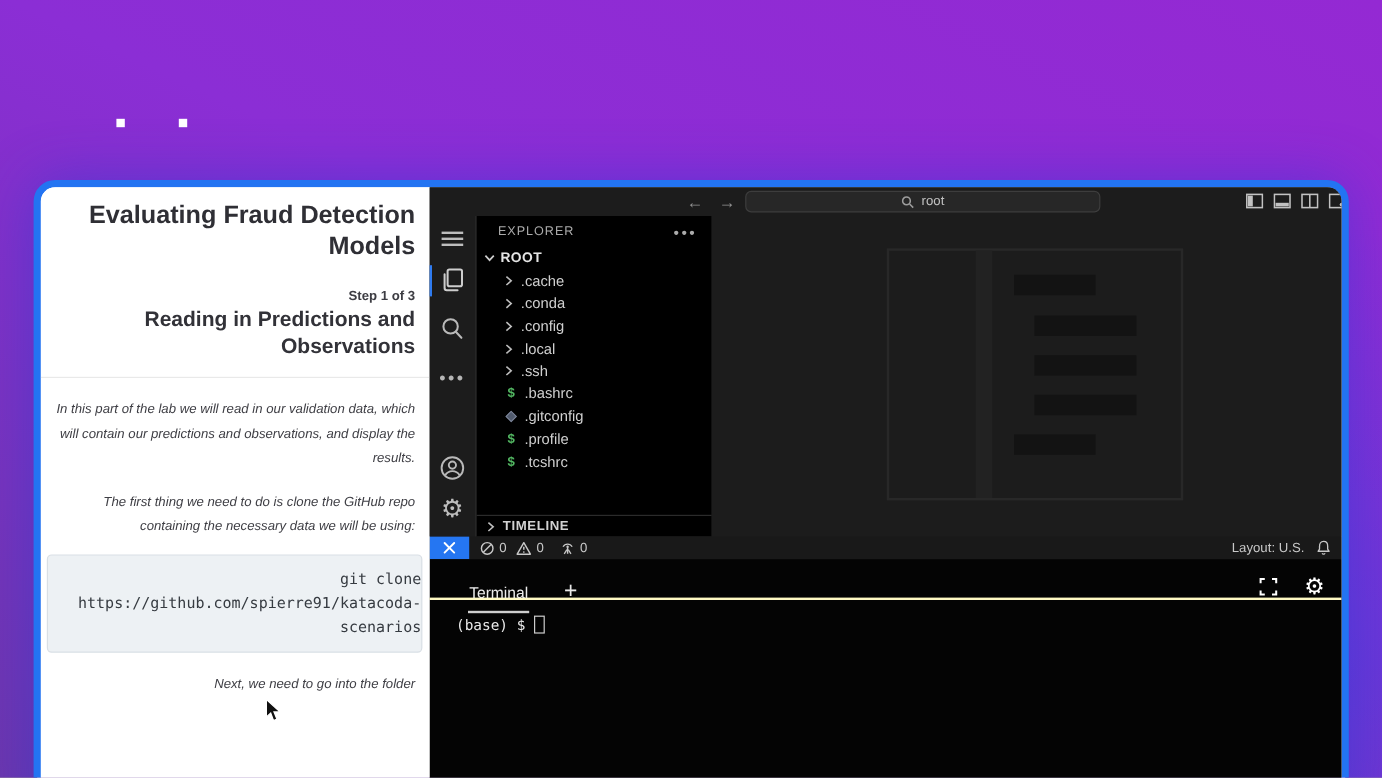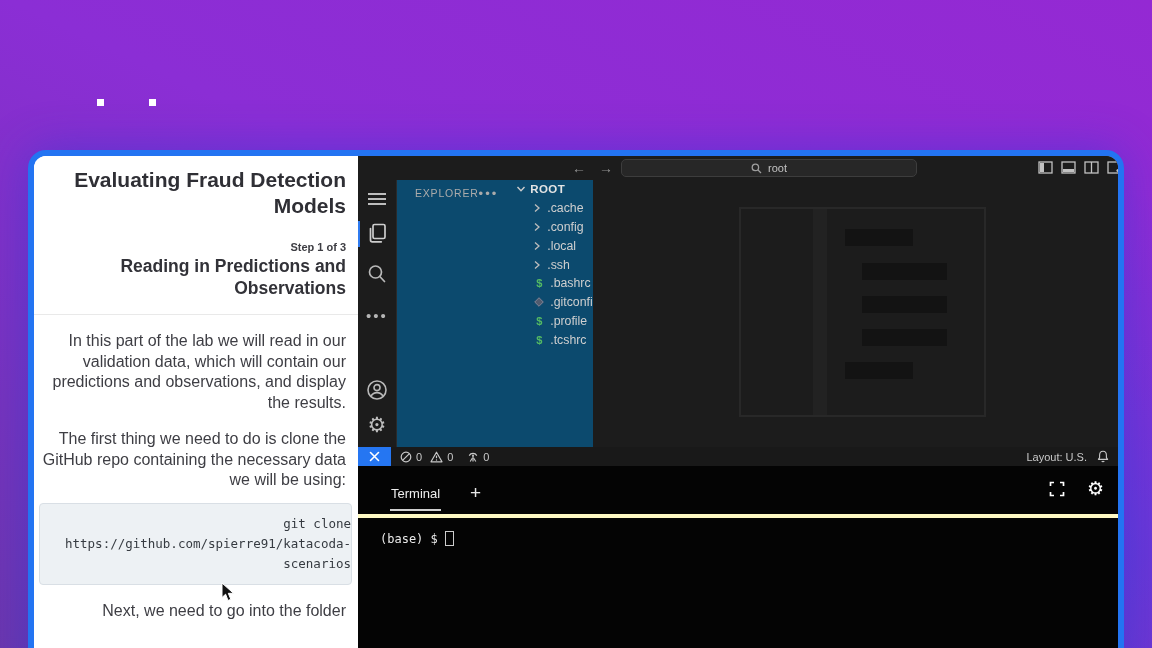--- a/index.html
+++ b/index.html
@@ -33,21 +33,21 @@
     background:#e9f6ea; border:1px solid #d2edd6; border-radius:15px; }
   .timer-dot { width:10px; height:10px; border-radius:50%; background:#2e7d32; }
   .timer-text { font-size:14px; font-weight:700; color:#1d672d; letter-spacing:.8px; }
   .feedback { margin-left:auto; display:flex; align-items:center; gap:7px; cursor:pointer; }
   .feedback-label { font-size:13.5px; font-weight:700; color:#3a3a3f; }
   .lesson-content { padding:0 12px 0 5px;text-align:right; }
   .lesson-title { margin-top:11px; font-size:21px; line-height:26px; font-weight:700; color:#2f2f35; }
   .step-indicator { margin-top:22px; font-size:11px; font-weight:700; color:#3d3d43; }
   .step-title { margin-top:2px; font-size:17.5px; line-height:22px; font-weight:600; color:#323238; }
   .lesson-divider { margin:15px -14px 0 -14px; border-top:1px solid #e9e9e9; }
-  .lesson p { margin-top:16px; font-size:16px; line-height:20.5px; color:#3e3e44; }
+  .lesson p { margin-top:16px; font-size:11px; line-height:20.5px; color:#3e3e44;font-style:italic; }
   .code-block {
     margin:12px -6px 0 0; background:#edf1f4; border:1px solid #d9dfe5; border-radius:4px;
     padding:10px 0 10px 14px; font-family:"DejaVu Sans Mono", monospace;
     font-size:12.5px; line-height:20px; color:#363b41; white-space:pre; overflow:hidden;
   }
   .p-next { margin-top:12px; }
 
   
   .vscode { flex:1; min-width:0; display:flex; flex-direction:column; background:#1c1c1c; }
 
@@ -68,21 +68,21 @@
     display:flex; flex-direction:column; align-items:center; background:#1c1c1c; }
   .ab-icon { width:39px; height:34px; display:flex; align-items:center; justify-content:center;
     color:#b5b5b5; cursor:pointer; position:relative; }
   .ab-menu { margin-top:2px; }
   .menu-glyph { width:18px; height:2px; background:#bdbdbd; box-shadow:0 5px 0 #bdbdbd, 0 10px 0 #bdbdbd; margin-bottom:10px; }
   .ab-active-bar { position:absolute; left:0; top:5px; width:2.5px; height:26px; background:#2f7bf0; }
   .ab-more { font-size:15px; letter-spacing:2px; color:#b5b5b5; }
   .ab-bottom { margin-top:auto; display:flex; flex-direction:column; align-items:center; }
   .gear-glyph { font-size:21px; color:#bdbdbd; line-height:1; }
 
-  .explorer { width:196px; flex:none; background:#0c4a6e; display:flex; flex-direction:row;
+  .explorer { width:196px; flex:none; background:#000000; display:flex; flex-direction:column;
     font-size:12.3px; color:#cfcfcf; }
   .exp-header { height:26px; flex:none; display:flex; align-items:center; padding:0 12px 0 18px;
     font-size:10.5px; letter-spacing:.8px; color:#ababab; }
   .exp-more { margin-left:auto; letter-spacing:2px; font-size:13px; color:#ababab; cursor:pointer; }
   .tree { flex:1; }
   .tree-row { height:18.8px; display:flex; align-items:center; cursor:pointer; }
   .row-root { padding-left:6px; }
   .row-root .lbl { font-weight:700; font-size:11.5px; letter-spacing:.4px; color:#e4e4e4; margin-left:4px; }
   .row-folder { padding-left:22px; }
   .row-folder .lbl { margin-left:5px; }
@@ -105,21 +105,21 @@
   .statusbar { height:19px; flex:none; background:#191919; display:flex; align-items:center;
     font-size:11px; color:#c8c8c8; }
   .remote-btn { width:33px; height:100%; background:#2576f2; display:flex; align-items:center;
     justify-content:center; cursor:pointer; flex:none; }
   .sb-group { display:flex; align-items:center; gap:4px; margin-left:9px; cursor:pointer; }
   .sb-group.ports { margin-left:14px; }
   .sb-right { margin-left:auto; display:flex; align-items:center; gap:10px; padding-right:9px; }
   .sb-layout { cursor:pointer; }
 
   .terminal { flex:1; background:#040404; display:flex; flex-direction:column; min-height:0; }
-  .term-header { height:52px; flex:none; position:relative; border-bottom:4px solid #fef9c3; }
+  .term-header { height:34px; flex:none; position:relative; border-bottom:2px solid #fef9c3; }
   .term-tab { position:absolute; left:32px; top:12px; height:33px; display:flex; align-items:center;
     font-size:13px; color:#ededed; border-bottom:2px solid #cfcfcf; padding:0 1px; cursor:pointer; }
   .term-plus { position:absolute; left:112px; top:10px; height:33px; display:flex; align-items:center;
     font-size:19px; font-weight:400; color:#e8e8e8; cursor:pointer; }
   .term-expand { position:absolute; right:53px; top:15px; cursor:pointer; }
   .term-gear { position:absolute; right:14px; top:11px; font-size:19px; color:#ffffff; cursor:pointer; }
   .term-body { padding:13px 0 0 22px; font-family:"DejaVu Sans Mono", monospace;
     font-size:12px; color:#eaeaea; display:flex; align-items:center; }
   .term-cursor { display:inline-block; width:9px; height:15px; border:1.5px solid #cdcdcd;
     margin-left:7px; }
@@ -236,20 +236,26 @@
               <div class="tree-row row-folder">
                 <svg width="10" height="10" viewBox="0 0 10 10">
                   <polyline points="3,1.5 7,5 3,8.5" fill="none" stroke="#bdbdbd" stroke-width="1.3"></polyline>
                 </svg>
                 <span class="lbl">.cache</span>
               </div>
               <div class="tree-row row-folder">
                 <svg width="10" height="10" viewBox="0 0 10 10">
                   <polyline points="3,1.5 7,5 3,8.5" fill="none" stroke="#bdbdbd" stroke-width="1.3"></polyline>
                 </svg>
+                <span class="lbl">.conda</span>
+              </div>
+              <div class="tree-row row-folder">
+                <svg width="10" height="10" viewBox="0 0 10 10">
+                  <polyline points="3,1.5 7,5 3,8.5" fill="none" stroke="#bdbdbd" stroke-width="1.3"></polyline>
+                </svg>
                 <span class="lbl">.config</span>
               </div>
               <div class="tree-row row-folder">
                 <svg width="10" height="10" viewBox="0 0 10 10">
                   <polyline points="3,1.5 7,5 3,8.5" fill="none" stroke="#bdbdbd" stroke-width="1.3"></polyline>
                 </svg>
                 <span class="lbl">.local</span>
               </div>
               <div class="tree-row row-folder">
                 <svg width="10" height="10" viewBox="0 0 10 10">

